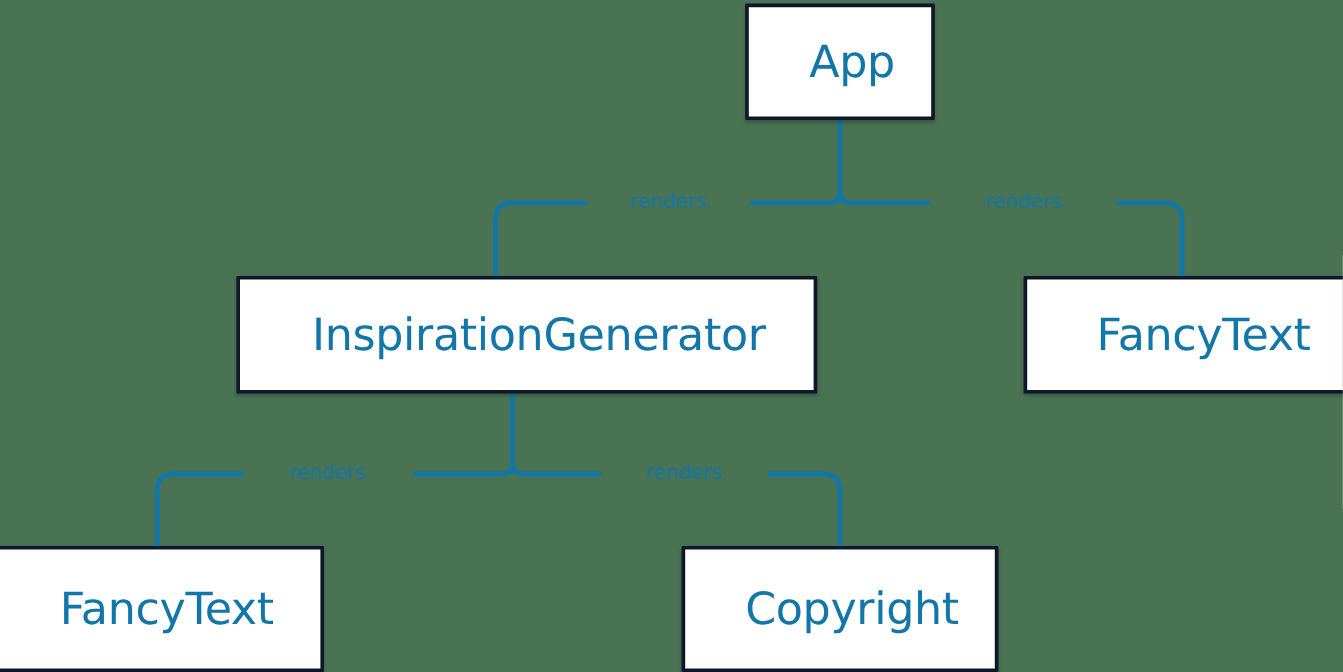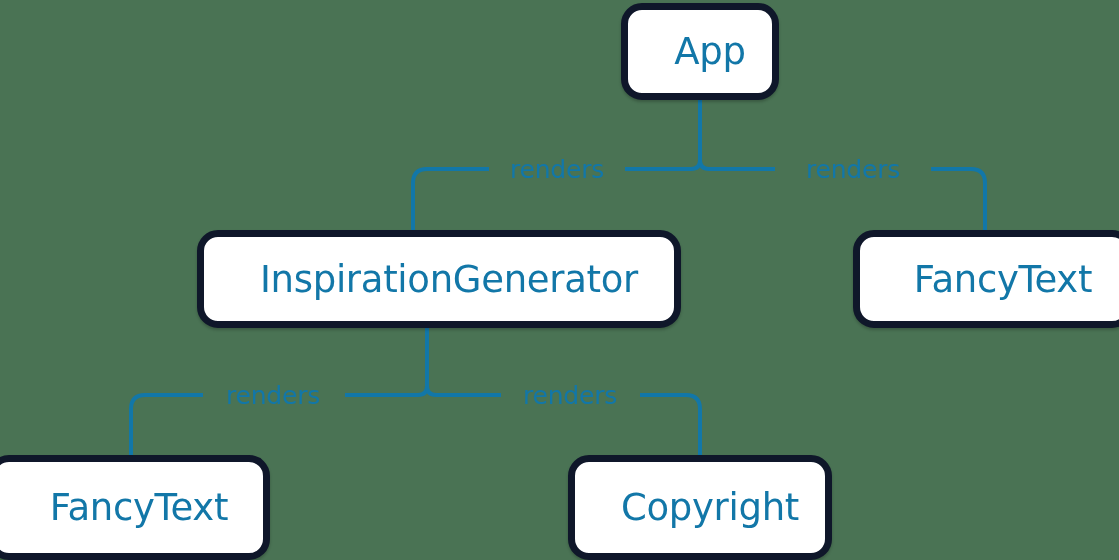--- a/index.html
+++ b/index.html
@@ -25,43 +25,43 @@
     left: 0;
     top: 0;
     width: 1119px;
     height: 560px;
     pointer-events: none;
   }
   .node-box {
     position: absolute;
     box-sizing: border-box;
     background: #ffffff;
-    border: 7px solid #0f172a;
-    border-radius: 21px;
+    border: 3px solid #0f172a;
+    border-radius: 1px;
     box-shadow: 0 2px 3px rgba(0,0,0,0.22);
     display: flex;
     align-items: center;
     justify-content: center;
     z-index: 2;
     padding-left: 20px;
   }
   .node-label {
     color: #1277a8;
     font-family: "DejaVu Sans", sans-serif;
     font-size: 37px;
     font-weight: 400;
     letter-spacing: -0.3px;
     white-space: nowrap;
     line-height: 1;
   }
   .edge-label {
     position: absolute;
     color: #1277a8;
     font-family: "DejaVu Sans", sans-serif;
-    font-size: 25px;
+    font-size: 17px;
     font-weight: 400;
     letter-spacing: -0.2px;
     white-space: nowrap;
     line-height: 1;
     transform: translate(-50%, -50%);
     z-index: 3;
   }
 
   
   #node-app        { left: 621px; top: 3px;   width: 158px; height: 97px; }

